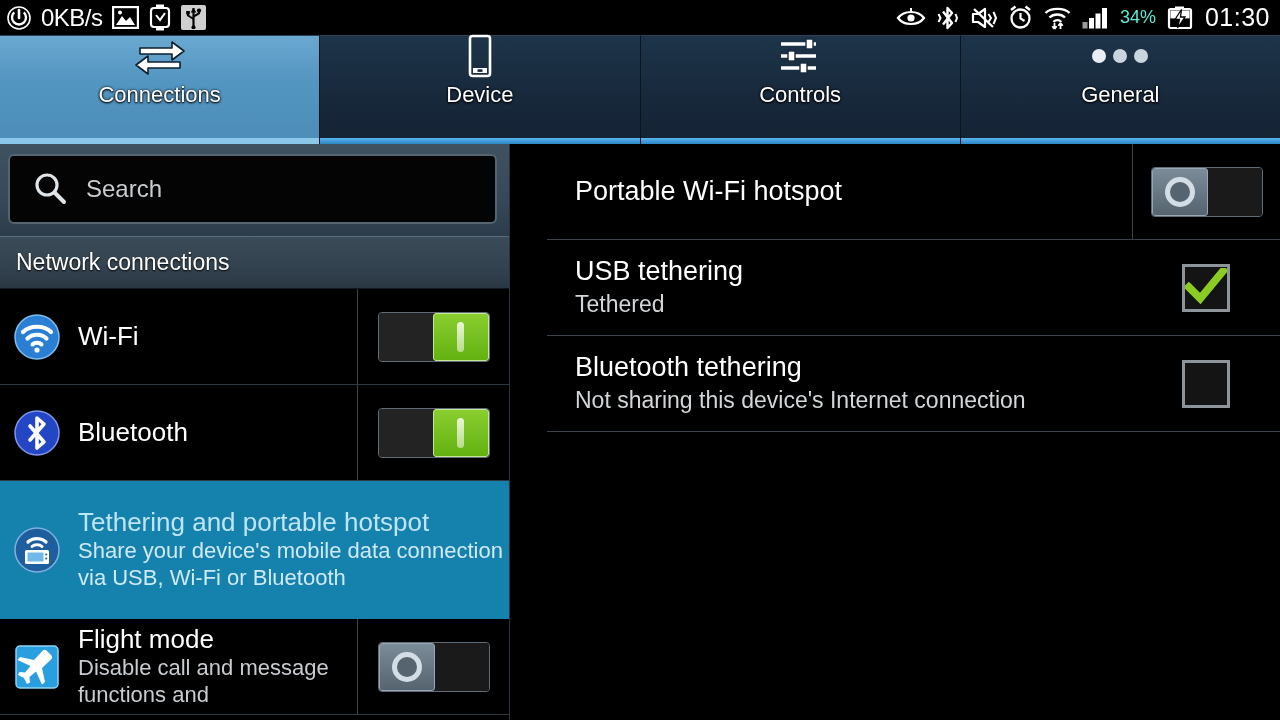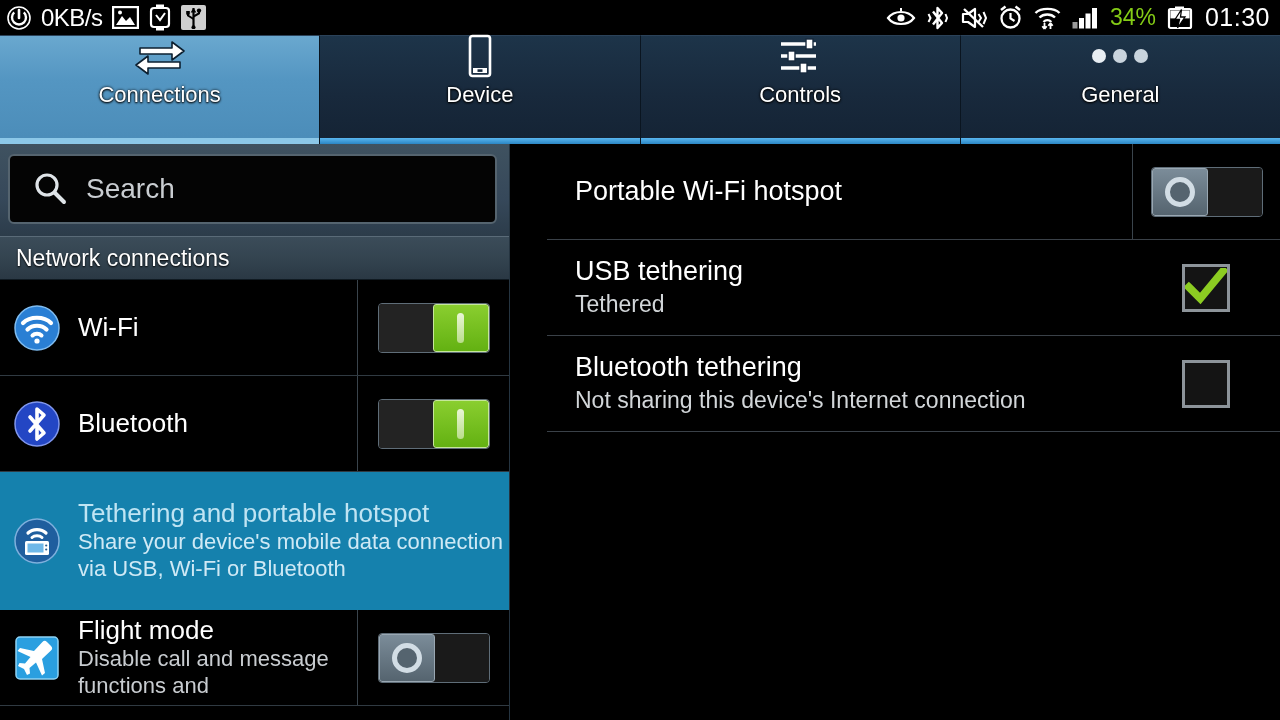--- a/index.html
+++ b/index.html
@@ -13,21 +13,21 @@
 
   
   .statusbar {
     position: absolute; top: 0; left: 0; width: 1280px; height: 35px;
     background: #000; display: flex; align-items: center;
     padding: 0 10px 0 6px;
   }
   .sb-left { display: flex; align-items: center; gap: 9px; }
   .sb-right { margin-left: auto; display: flex; align-items: center; gap: 11px; }
   .sb-text { color: #fff; font-size: 24px; letter-spacing: -0.5px; }
-  .sb-pct { color: #84cc16; font-size: 23px; }
+  .sb-pct { color: #5eead4; font-size: 18px; }
   .sb-clock { color: #fff; font-size: 25px; letter-spacing: 0.5px; }
   .ico { display: inline-block; line-height: 0; }
   .usb-chip { background: #cfcfcf; width: 25px; height: 25px; border-radius: 2px;
     display:flex; align-items:center; justify-content:center; }
 
   
   .tabbar {
     position: absolute; top: 35px; left: 0; width: 1280px; height: 109px;
     display: flex; background: #16283b;
   }
@@ -63,23 +63,23 @@
   }
   .search-wrap {
     height: 92px; background: linear-gradient(180deg,#3f5260 0%, #36485a 60%, #2c3c4a 100%);
     padding: 10px 12px 12px 8px;
   }
   .search-box {
     height: 70px; background: #040404;
     border: 2px solid #55646f; border-radius: 6px;
     display: flex; align-items: center; gap: 18px; padding-left: 22px;
   }
-  .search-placeholder { color: #c9cdd1; font-size: 28px; }
+  .search-placeholder { color: #c9cdd1; font-size: 24px; }
   .section-header {
-    height: 44px; display: flex; align-items: center; padding-left: 16px;
+    height: 53px; display: flex; align-items: center; padding-left: 16px;
     background: linear-gradient(180deg,#3b4c59 0%, #33434f 55%, #2a3844 100%);
     border-top: 1px solid #5a6b78;
     border-bottom: 1px solid #101a22;
   }
   .section-header span {
     color: #fff; font-size: 23px; text-shadow: 0 1px 2px #000;
   }
   .row {
     position: relative; display: flex; align-items: center;
     padding: 0 0 0 14px; min-height: 96px; background: #000;

